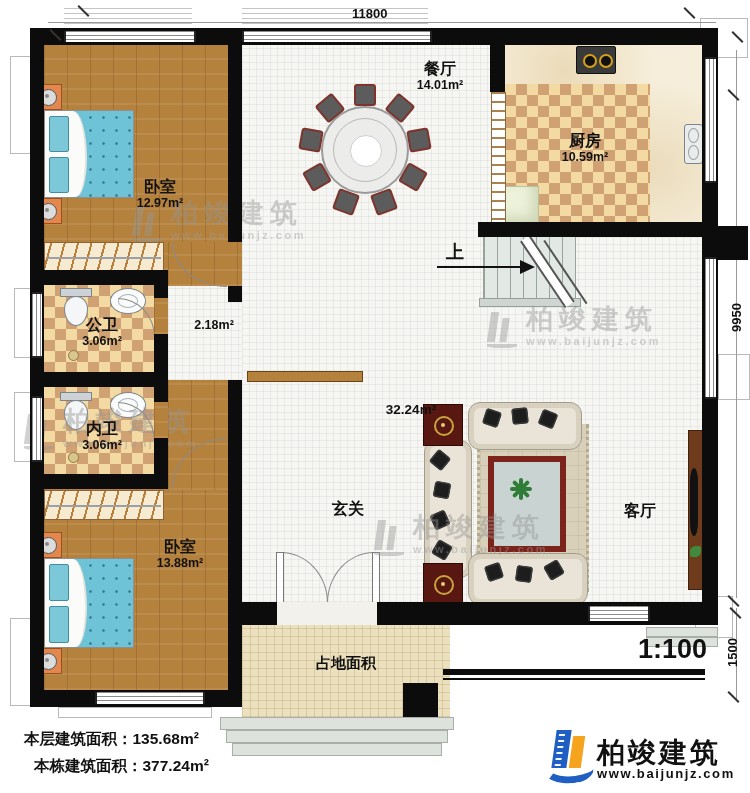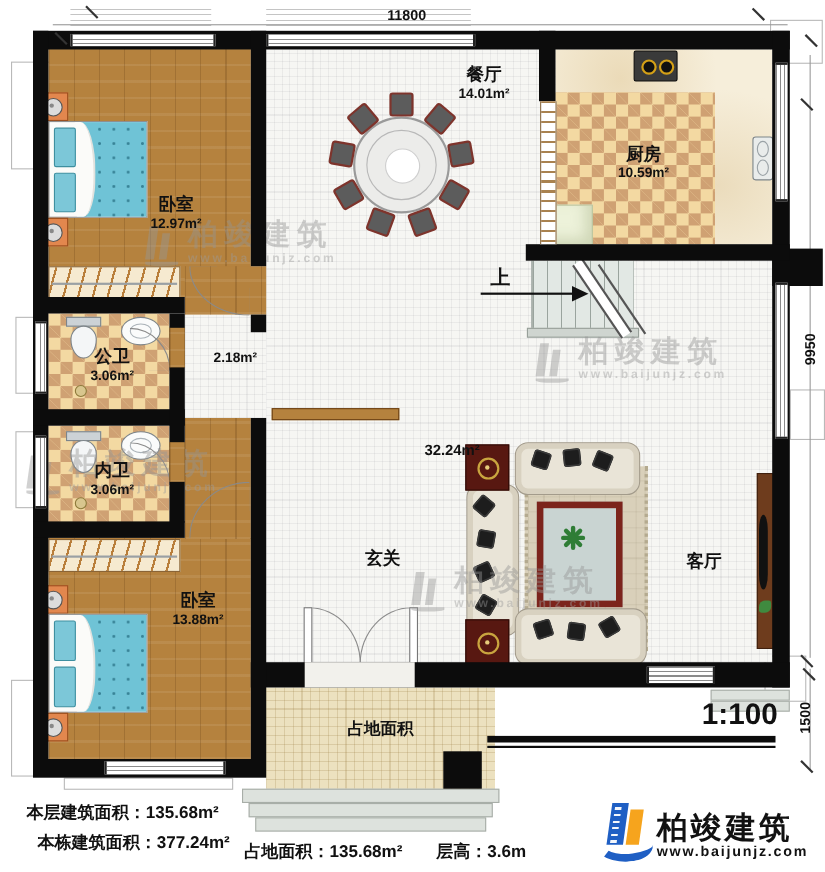--- a/index.html
+++ b/index.html
@@ -361,25 +361,20 @@
   <div class="title-scale" style="left:638px;top:634px;">1:100</div>
   <div style="position:absolute;left:443px;top:669px;width:262px;height:6px;background:#0c0c0c;z-index:60;"></div>
   <div style="position:absolute;left:443px;top:678px;width:262px;height:2px;background:#0c0c0c;z-index:60;"></div>
 
   <div class="stat-line" style="left:24px;top:729px;">
     <span>本层建筑面积：</span><span>135.68m²</span>
   </div>
   <div class="stat-line" style="left:20px;top:756px;margin-left:14px;">
     <span>本栋建筑面积：</span><span>377.24m²</span>
   </div>
-  <div class="stat-line" style="left:222px;top:764px;">
-    <span>占地面积：</span><span>135.68m²</span>
-    <span style="display:inline-block;width:22px;"></span>
-    <span>层高：</span><span>3.6m</span>
-  </div>
 
   <div style="position:absolute;left:540px;top:728px;width:52px;height:58px;z-index:60;">
     <div style="position:absolute;left:0;bottom:2px;width:46px;height:26px;border:0;border-bottom:7px solid #1f5fc4;border-left:7px solid transparent;border-radius:0 0 40% 70%;transform:rotate(-8deg);"></div>
     <div style="position:absolute;left:14px;top:2px;width:15px;height:38px;background:#1f5fc4;transform:skewX(-8deg);background-image:repeating-linear-gradient(180deg,transparent 0 4px,rgba(255,255,255,.95) 4px 6px);background-size:6px 100%;background-repeat:repeat-y;background-position:3px 0;"></div>
     <div style="position:absolute;left:31px;top:8px;width:12px;height:32px;background:#f6a41d;transform:skewX(-8deg);"></div>
   </div>
   <div class="brand-name" style="left:597px;top:734px;">柏竣建筑</div>
   <div class="brand-url" style="left:597px;top:766px;">www.baijunjz.com</div>
 
 </div>

